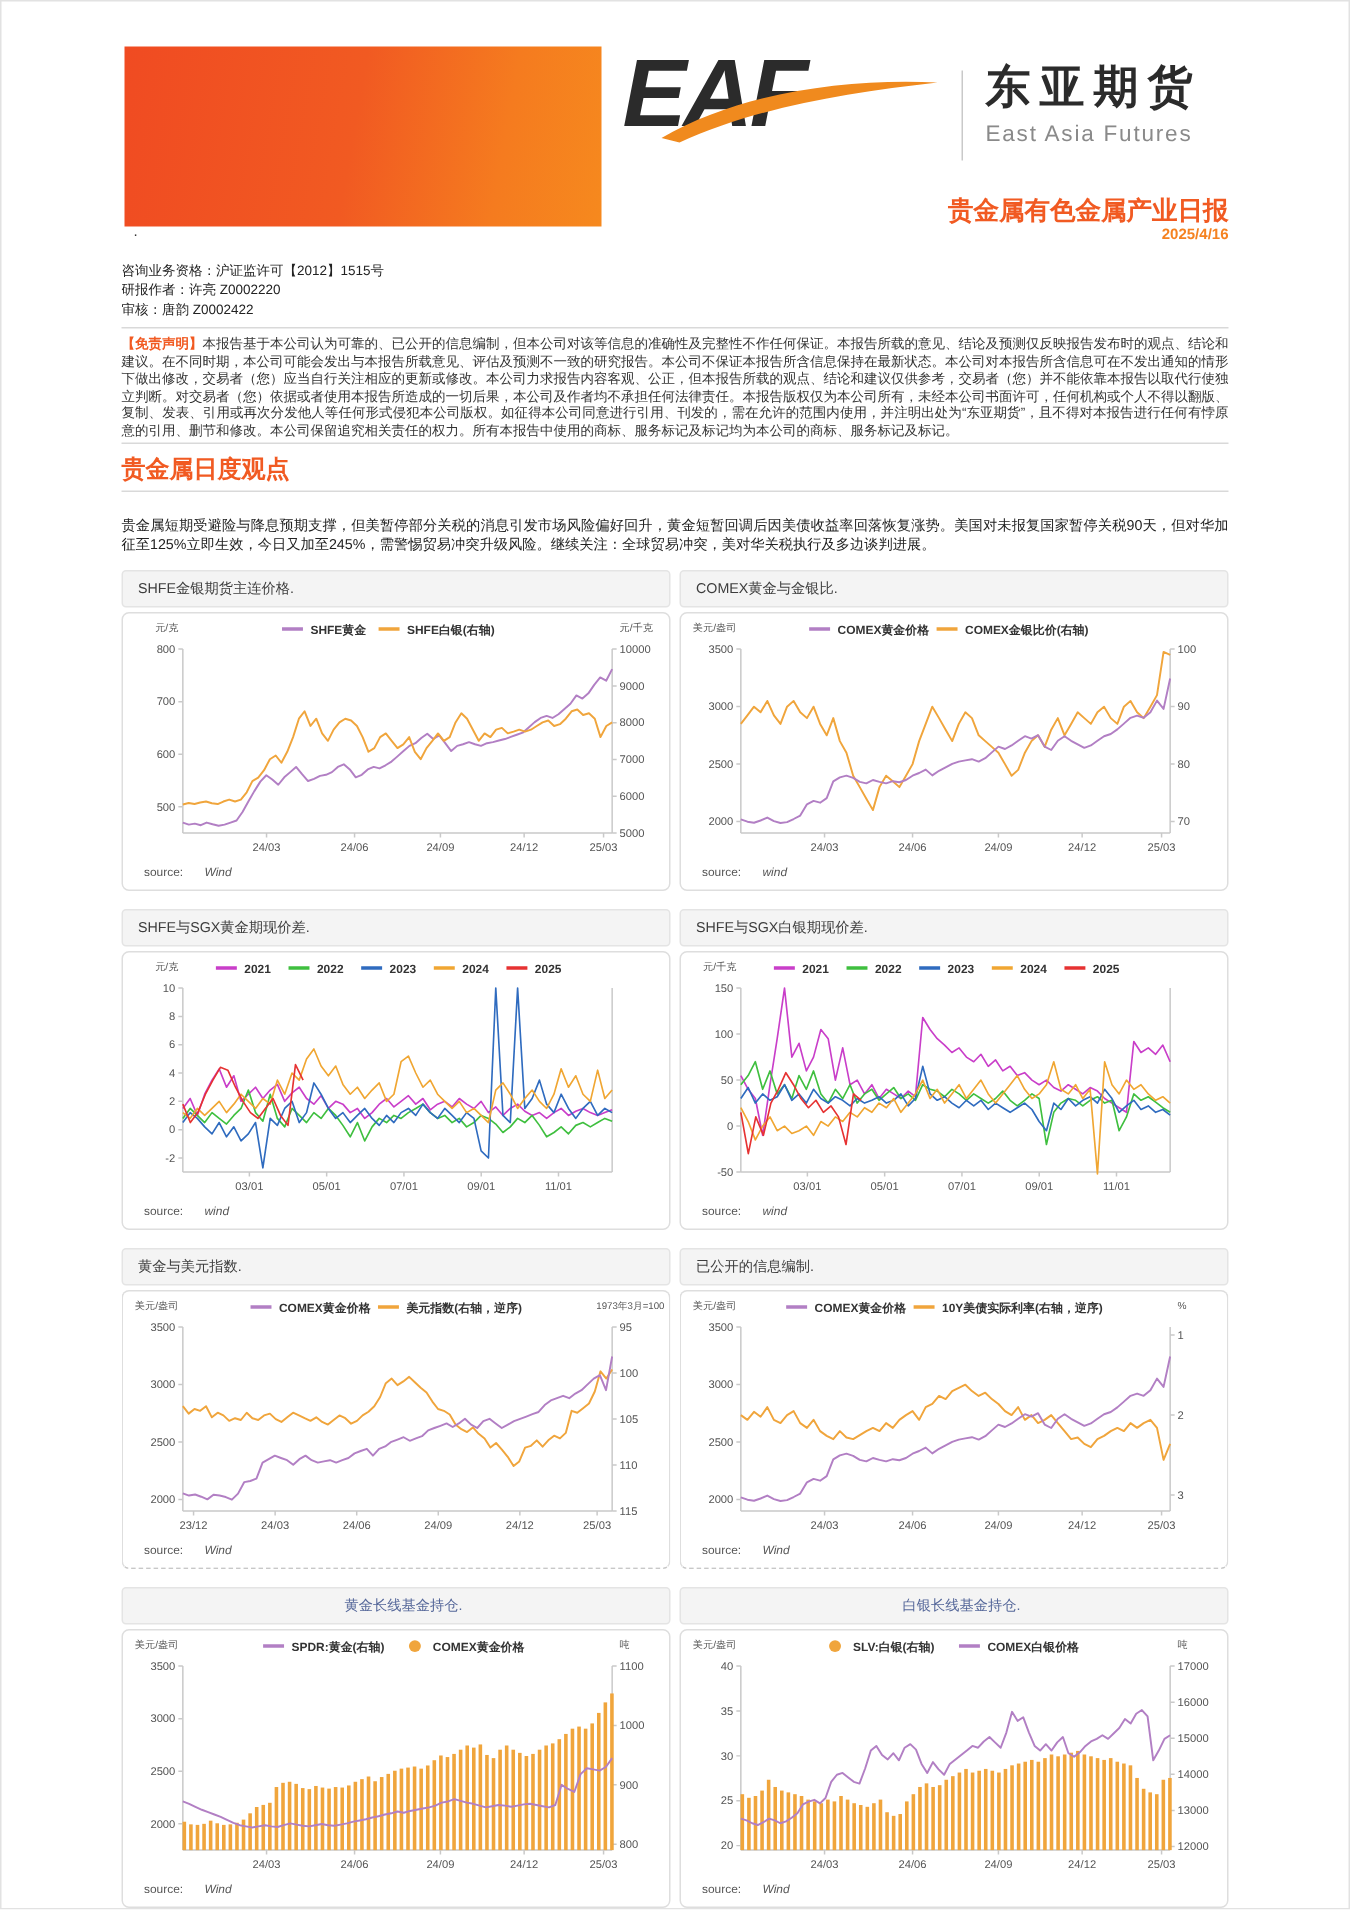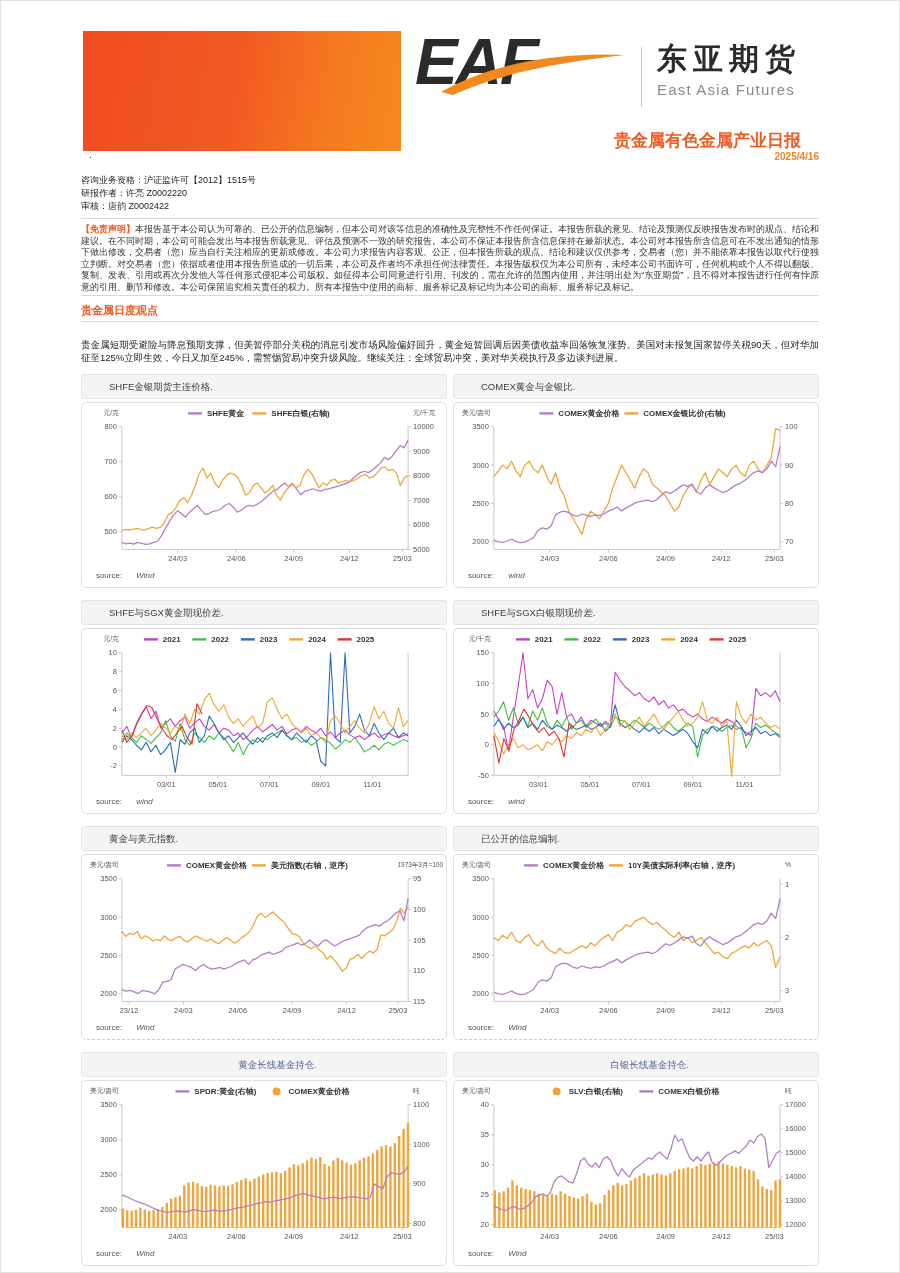--- a/index.html
+++ b/index.html
@@ -8,38 +8,38 @@
   .content{margin:0 80px;width:738px;position:relative;}
   
   .hdr{position:relative;height:176px;}
   .orange-block{position:absolute;left:2px;top:30px;width:318px;height:120px;
     background:linear-gradient(100deg,#f04b22 0%,#f15a22 48%,#f57b1f 78%,#f6891e 100%);}
   .logo-wrap{position:absolute;left:332px;top:21px;width:216px;height:80px;}
   .brand-divider{position:absolute;left:560px;top:46px;width:1px;height:60px;background:#c9c9c9;}
   .brand{position:absolute;left:576px;top:40px;width:180px;}
   .brand-cn{font-size:30px;font-weight:bold;color:#2b2b2b;letter-spacing:6px;line-height:36px;}
   .brand-en{font-size:15px;color:#8a8a8a;letter-spacing:1.2px;margin-top:4px;}
-  .report-title{position:absolute;right:18px;top:128px;text-align:right;font-size:17px;font-weight:bold;color:#f15a22;}
+  .report-title{position:absolute;right:0;top:128px;text-align:right;font-size:17px;font-weight:bold;color:#f15a22;}
   .report-date{position:absolute;right:0;top:150px;text-align:right;font-size:10px;font-weight:bold;color:#f58220;}
   .stray-dot{position:absolute;left:8px;top:148px;font-size:10px;color:#333;}
   
   .meta{font-size:9px;line-height:13px;color:#222;margin-top:-3px;}
   
   .disclaimer{margin-top:5px;border-top:1px solid #d9d9d9;border-bottom:1px solid #d9d9d9;
     padding:5px 0 1px;font-size:9px;line-height:11.6px;text-align:justify;color:#333;}
   .disc-label{color:#f15a22;font-weight:bold;}
   
-  .vp-title{font-size:11px;font-weight:bold;color:#f15a22;margin:7px 0 0;
+  .vp-title{font-size:16px;font-weight:bold;color:#f15a22;margin:7px 0 0;
     border-bottom:1px solid #d9d9d9;padding-bottom:3px;}
   .vp-body{font-size:9.5px;line-height:13.5px;text-align:justify;color:#222;margin-top:16px;}
   
   .grid{display:grid;grid-template-columns:1fr 1fr;column-gap:6px;row-gap:12px;margin-top:9px;}
   .panel{display:flex;flex-direction:column;}
   .panel-title{background:#f4f4f4;border:1px solid #e4e4e4;border-radius:3px;height:23px;
-    line-height:23px;padding-left:27px;font-size:9.5px;color:#3d3d3d;}
+    line-height:23px;padding-left:10px;font-size:9.5px;color:#3d3d3d;}
   .panel.blue-title .panel-title{color:#56689a;text-align:center;}
   .panel-body{background:#fff;border:1px solid #dedede;border-radius:5px;margin-top:3px;height:184px;}
   .panel.dashed .panel-body{border-bottom:1px dashed #c8c8c8;}
   svg{display:block;}
 </style>
 </head>
 <body>
 
 <div class="page">
   <div class="content">

